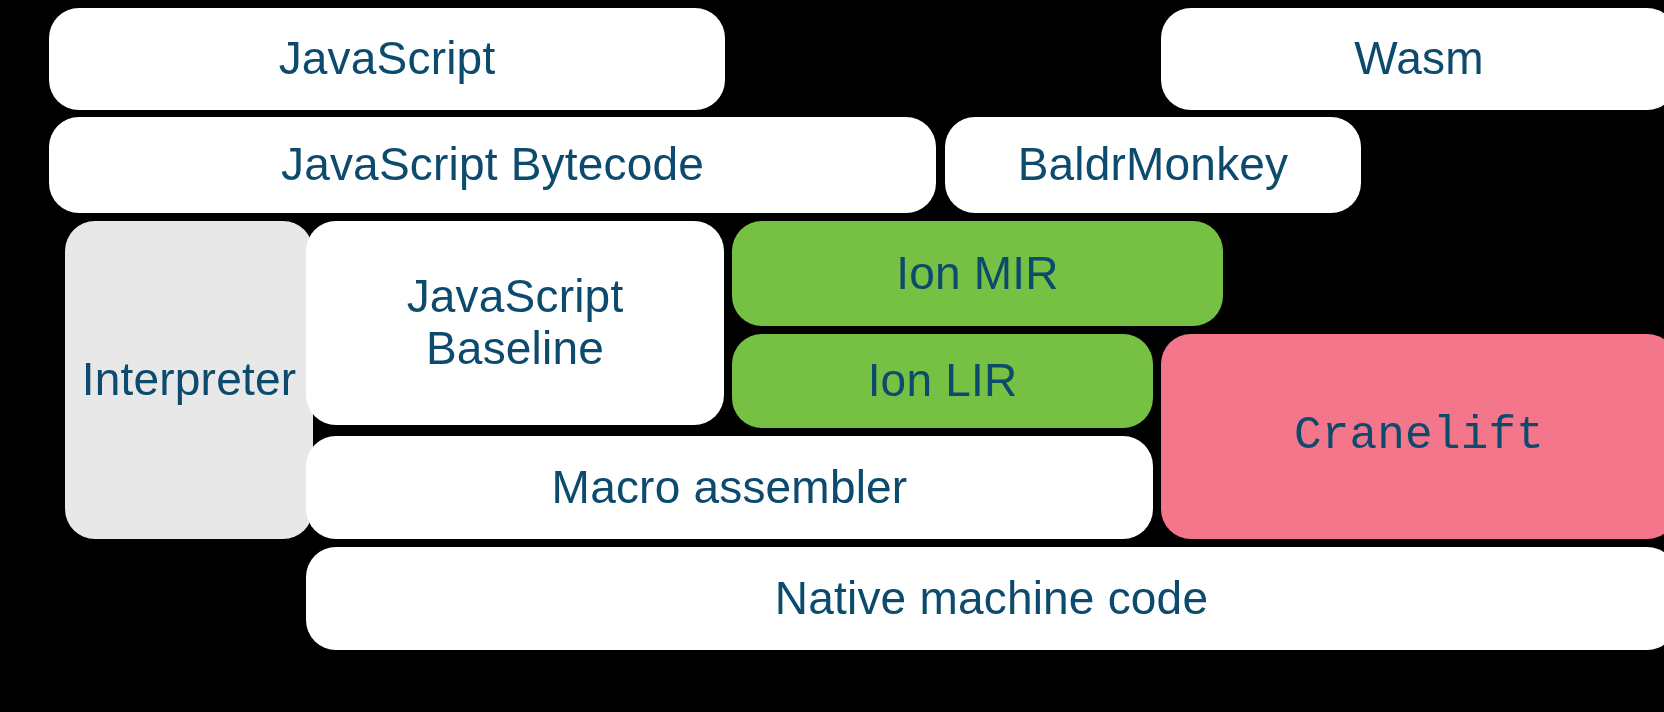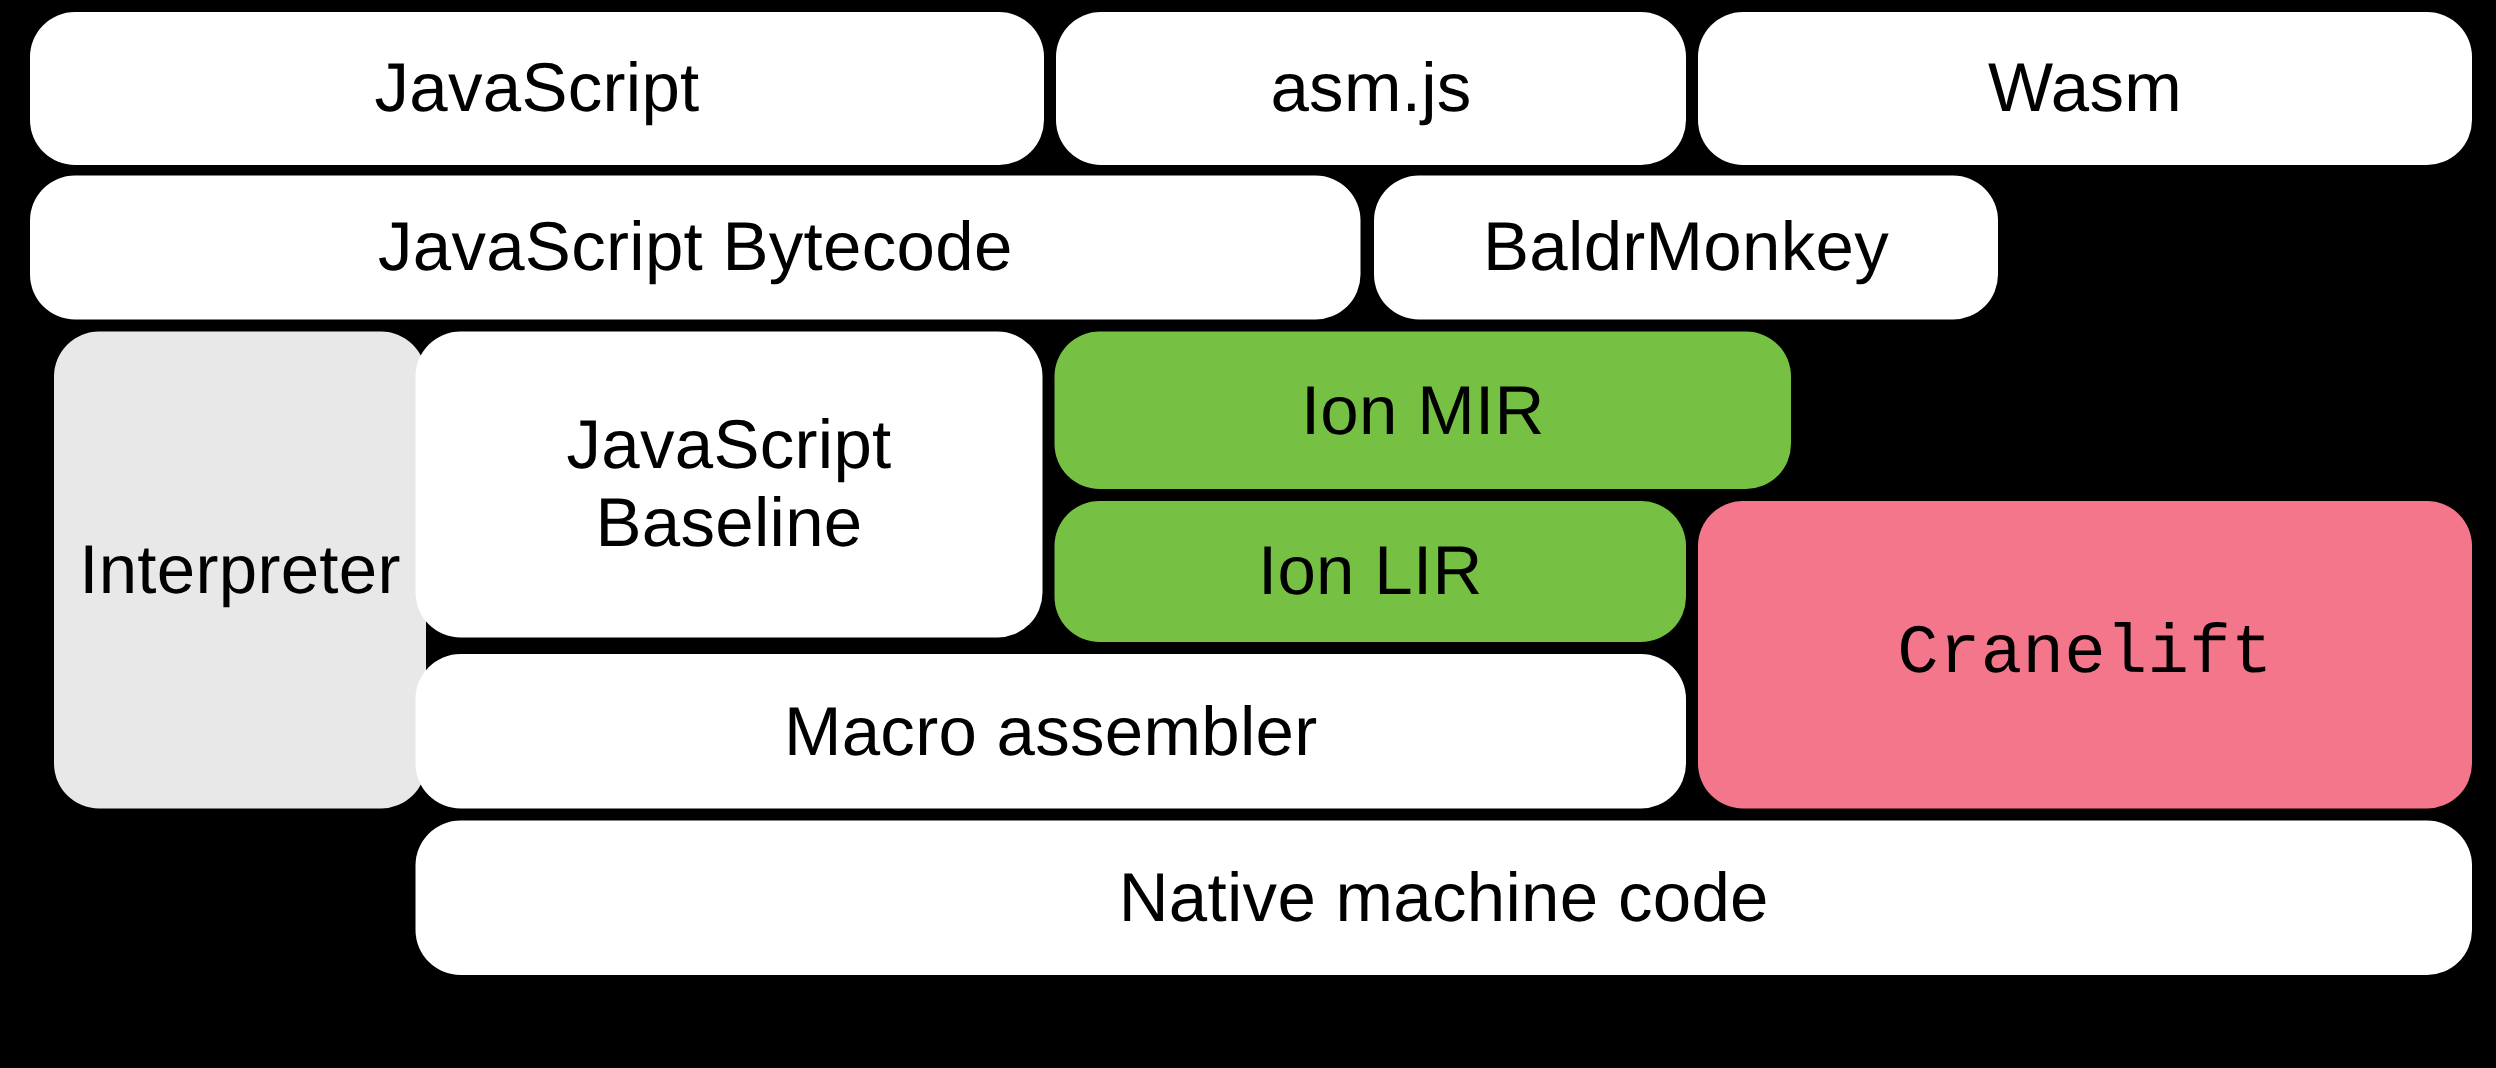--- a/index.html
+++ b/index.html
@@ -19,27 +19,28 @@
     overflow: hidden;
   }
   .node {
     position: absolute;
     box-sizing: border-box;
     display: flex;
     align-items: center;
     justify-content: center;
     text-align: center;
     border-radius: 30px;
-    color: #000000;
+    color: #0c4a6e;
     font-size: 46px;
     line-height: 1.12;
     font-weight: 400;
     letter-spacing: 0.2px;
     white-space: pre-line;
     padding: 4px 10px;
+    margin-left: 29px;
     -webkit-font-smoothing: antialiased;
   }
   .fill-white { background: #ffffff; }
   .fill-gray  { background: #e8e8e8; }
   .fill-green { background: #76c043; }
   .fill-pink  { background: #f4768a; font-family: Liberation Mono, monospace; }
 
   
   #n-javascript      { left: 20px;   top: 8px;   width: 676px; height: 102px; }
   #n-asmjs           { left: 704px;  top: 8px;   width: 420px; height: 102px; }
@@ -60,21 +61,20 @@
   
   #n-native-code     { left: 277px;  top: 547px; width: 1371px; height: 103px; }
 </style>
 </head>
 <body>
 
 <div id="diagram">
 
   <div class="node fill-white" id="n-javascript">JavaScript</div>
 
-  <div class="node fill-white" id="n-asmjs">asm.js</div>
 
   <div class="node fill-white" id="n-wasm">Wasm</div>
 
   <div class="node fill-white" id="n-baldrmonkey">BaldrMonkey</div>
 
   <div class="node fill-white" id="n-js-bytecode">JavaScript Bytecode</div>
 
   <div class="node fill-gray" id="n-interpreter">Interpreter</div>
 
   <div class="node fill-white" id="n-js-baseline">JavaScript

